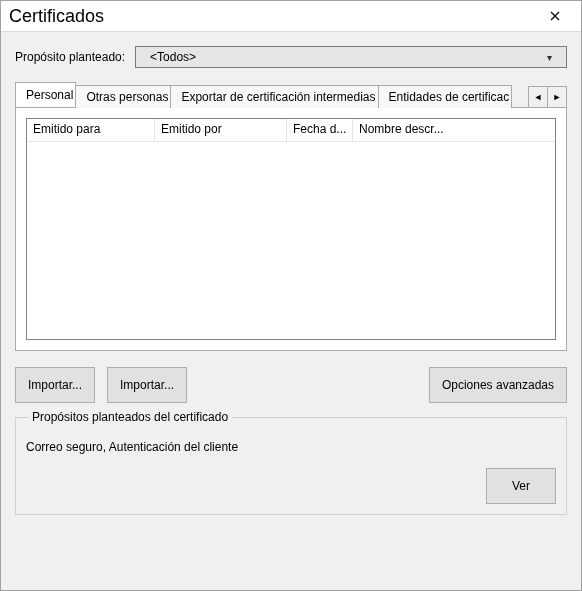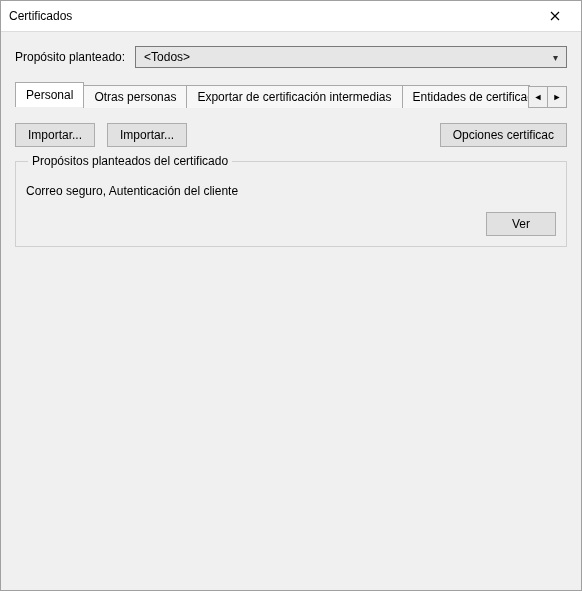--- a/index.html
+++ b/index.html
@@ -22,21 +22,21 @@
   .titlebar {
     height: 30px;
     display: flex;
     align-items: center;
     justify-content: space-between;
     padding: 0 6px 0 8px;
     border-bottom: 1px solid #dcdcdc;
     background: #ffffff;
   }
   .titlebar .title {
-    font-size: 12px;
+    font-size: 18px;
   }
   .titlebar .close-btn {
     width: 40px;
     height: 28px;
     display: flex;
     align-items: center;
     justify-content: center;
     font-size: 14px;
     font-weight: normal;
     color: #000;
@@ -60,38 +60,38 @@
     white-space: nowrap;
   }
   .select {
     flex: 1;
     height: 22px;
     border: 1px solid #7a7a7a;
     background: #e6e6e6;
     display: flex;
     align-items: center;
     justify-content: space-between;
-    padding: 0 8px;
+    padding: 0 14px;
     box-sizing: border-box;
     cursor: pointer;
   }
   .select .chev {
     font-size: 10px;
     color: #333;
   }
   .tabstrip {
     display: flex;
     align-items: flex-end;
     position: relative;
   }
   .tab {
     border: 1px solid #a9a9a9;
     border-bottom: none;
     background: #f7f7f7;
-    padding: 4px 10px 4px 10px;
+    padding: 4px 2px 4px 10px;
     margin-right: -1px;
     cursor: pointer;
     position: relative;
     top: 1px;
     white-space: nowrap;
   }
   .tab.active {
     background: #ffffff;
     top: 0;
     padding-top: 5px;
@@ -154,21 +154,21 @@
   }
   .btn-row {
     display: flex;
     gap: 12px;
     margin-top: 16px;
     align-items: center;
   }
   .spacer { flex: 1; }
   button.win {
     min-width: 78px;
-    height: 24px;
+    height: 36px;
     border: 1px solid #adadad;
     background: #e1e1e1;
     font: inherit;
     padding: 0 12px;
     cursor: pointer;
   }
   button.win.primary {
     border: 2px solid #0078d7;
     padding: 0 11px;
   }
@@ -240,26 +240,45 @@
       </div>
       <div class="tab tab-trunc">
         <span>Entidades de certificac</span>
       </div>
       <div class="tab-nav">
         <div class="tab-arrow">◄</div>
         <div class="tab-arrow">►</div>
       </div>
     </div>
 
+    <div class="tab-body">
+      <div class="listview">
+        <div class="lv-header">
+          <div class="lv-col" style="width:128px">
+            <span>Emitido para</span>
+          </div>
+          <div class="lv-col" style="width:132px">
+            <span>Emitido por</span>
+          </div>
+          <div class="lv-col" style="width:66px">
+            <span>Fecha d...</span>
+          </div>
+          <div class="lv-col" style="flex:1">
+            <span>Nombre descr...</span>
+          </div>
+        </div>
+        <div class="lv-body"></div>
+      </div>
+    </div>
 
     <div class="btn-row">
       <button class="win">Importar...</button>
       <button class="win">Importar...</button>
       <div class="spacer"></div>
-      <button class="win">Opciones certificac</button>
+      <button class="win">Opciones avanzadas</button>
     </div>
 
     <div class="groupbox">
       <span class="legend">Propósitos planteados del certificado</span>
       <div class="content-row">
         <span class="purposes-text">Correo seguro, Autenticación del cliente</span>
       </div>
       <div class="ver-wrap">
         <button class="win" style="min-width:70px">Ver</button>
       </div>

